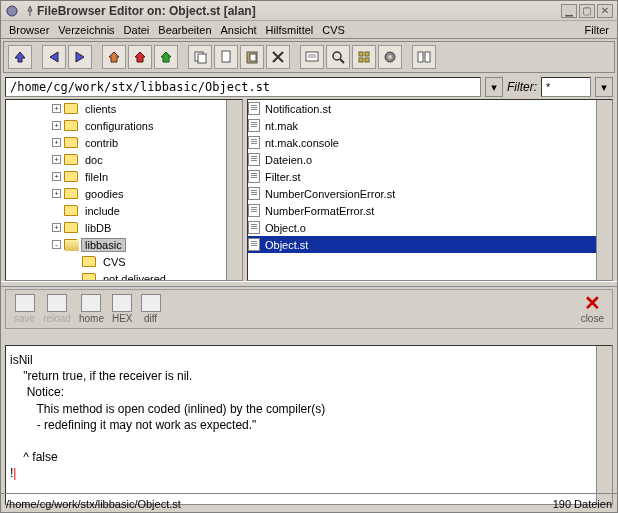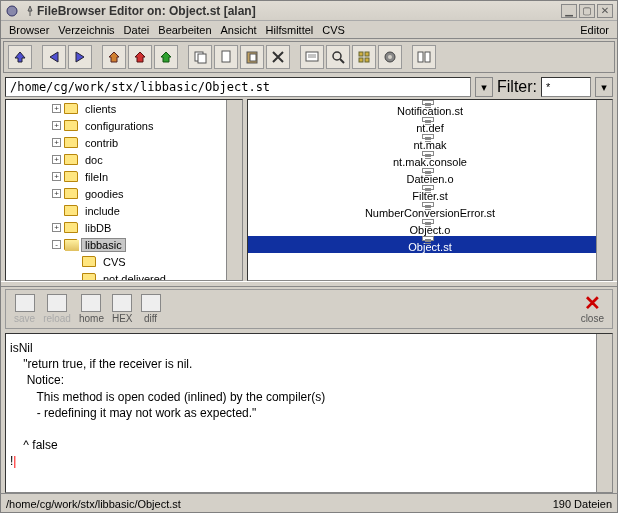--- a/index.html
+++ b/index.html
@@ -11,47 +11,47 @@
   .winbtn { width:16px; height:14px; border:1px solid #888; background:#d4d0c8; display:flex; align-items:center; justify-content:center; font-size:10px; color:#555; }
   .menubar { height: 18px; display: flex; align-items: center; padding: 0 4px; border-bottom: 1px solid #888; gap: 1px; }
   .menubar span { padding: 1px 4px; font-size: 11px; }
   .menubar .spacer { flex:1; }
   .toolbar { height: 32px; border: 1px solid #888; margin: 2px; background:#d4d0c8; display:flex; align-items:center; padding: 0 4px; gap: 2px; }
   .tb-btn { width:24px; height:24px; border:1px solid #999; background:#e8e4dc; display:flex; align-items:center; justify-content:center; }
   .tb-sep { width:6px; }
   .pathbar { height: 24px; display:flex; align-items:center; padding: 0 4px; gap: 4px; }
   .pathbar input.path { flex:1; height:20px; font-family: monospace; font-size:12px; background:white; border:1px inset #888; padding:0 4px; }
   .pathbar .drop { width:18px; height:20px; border:1px solid #888; background:#d4d0c8; display:flex; align-items:center; justify-content:center; }
-  .pathbar .filter-label { font-size:16px; }
+  .pathbar .filter-label { font-size:12px;font-style:italic; }
   .pathbar input.filter { width:50px; height:20px; border:1px inset #888; background:white; padding:0 4px; font-size:11px; }
   .panes { display:flex; height: 182px; margin: 0 4px; }
   .tree { width: 238px; border:1px inset #888; background:white; overflow:hidden; position:relative; font-size:11px; }
   .tree .scroll { position:absolute; right:0; top:0; bottom:0; width:16px; background:#d4d0c8; border-left:1px solid #888; }
   .filelist { flex:1; border:1px inset #888; background:white; overflow:hidden; position:relative; font-size:11px; margin-left:4px; }
   .filelist .scroll { position:absolute; right:0; top:0; bottom:0; width:16px; background:#d4d0c8; border-left:1px solid #888; }
   .tree-row { display:flex; align-items:center; height:17px; padding-left:6px; white-space:nowrap; }
   .tree-row .indent { display:inline-block; }
   .exp { width:9px; height:9px; border:1px solid #888; display:inline-flex; align-items:center; justify-content:center; font-size:8px; line-height:1; margin-right:3px; background:white; color:#333; }
   .folder-icon { width:14px; height:11px; background:#ffe680; border:1px solid #b8860b; margin-right:4px; display:inline-block; border-radius:0 2px 0 0; position:relative; }
   .folder-icon.open::before { content:""; position:absolute; left:0; top:0; width:14px; height:11px; background:linear-gradient(#fff0a0,#e0c060); }
   .tree-row.selected .folder-name { background:#c8c8c8; outline:1px solid #888; }
   .folder-name { padding:0 3px; }
-  .file-row { display:flex; align-items:center; height:17px; white-space:nowrap;flex-direction:column; }
+  .file-row { display:flex; align-items:center; height:17px; white-space:nowrap; }
   .file-row.selected { background:#1030a0; color:white; }
   .file-icon { width:12px; height:13px; border:1px solid #888; background:white; margin-right:5px; display:inline-block; position:relative; }
   .file-icon::after { content:""; position:absolute; top:2px; left:2px; right:2px; height:1px; background:#888; box-shadow: 0 2px 0 #888, 0 4px 0 #888; }
   .file-row.selected .file-icon { border-color:#888; }
   .divider { height:6px; background:#d4d0c8; border-top:1px solid #fff; border-bottom:1px solid #888; margin:0; }
   .edit-toolbar { height:40px; display:flex; align-items:center; padding:2px 8px; gap:8px; border:1px solid #999; margin:2px 4px; }
   .et-btn { display:flex; flex-direction:column; align-items:center; font-size:10px; color:#555; gap:1px; }
   .et-btn.disabled { color:#aaa;text-align:right; }
   .et-btn .ico { width:20px; height:18px; border:1px solid #888; background:#eee; }
   .et-btn.close .ico { border:none; background:none; color:#c00; font-size:20px; font-weight:bold; display:flex; align-items:center; justify-content:center; }
   .edit-toolbar .spacer { flex:1; }
-  .editor { margin:4px 4px; height:160px; background:white; border:1px inset #888; font-family: monospace; font-size:12px; padding:6px 4px; white-space:pre; overflow:hidden; line-height:1.35; position:relative; }
+  .editor { margin:16px 4px; height:160px; background:white; border:1px inset #888; font-family: monospace; font-size:12px; padding:6px 4px; white-space:pre; overflow:hidden; line-height:1.35; position:relative; }
   .editor .vscroll { position:absolute; right:0; top:0; bottom:0; width:16px; background:#d4d0c8; border-left:1px solid #888; }
   .editor .cursor { color:red; }
   .statusbar { position:absolute; bottom:0; left:0; right:0; height:20px; border-top:1px solid #888; display:flex; align-items:center; padding:0 6px; font-size:11px; }
   .statusbar .spacer { flex:1; }
   svg { display:block; }
 </style>
 </head>
 <body>
 
 <div class="titlebar">
@@ -77,21 +77,21 @@
 
 <div class="menubar">
   <span>Browser</span>
   <span>Verzeichnis</span>
   <span>Datei</span>
   <span>Bearbeiten</span>
   <span>Ansicht</span>
   <span>Hilfsmittel</span>
   <span>CVS</span>
   <span class="spacer"></span>
-  <span>Editor</span>
+  <span>Filter</span>
 </div>
 
 <div class="toolbar">
   <div class="tb-btn">
       <svg width="16" height="16">
         <path d="M8 3 L13 9 L10 9 L10 13 L6 13 L6 9 L3 9 Z" fill="#5050d0" stroke="#223"></path>
       </svg>
     </div>
   <div class="tb-sep"></div>
   <div class="tb-btn">
@@ -261,41 +261,41 @@
     <div class="scroll"></div>
   </div>
   <div class="filelist">
     <div id="file-rows">
         <div class="file-row">
           <span class="file-icon"></span>
           <span>Notification.st</span>
         </div>
         <div class="file-row">
           <span class="file-icon"></span>
-          <span>nt.def</span>
-        </div>
-        <div class="file-row">
-          <span class="file-icon"></span>
           <span>nt.mak</span>
         </div>
         <div class="file-row">
           <span class="file-icon"></span>
           <span>nt.mak.console</span>
         </div>
         <div class="file-row">
           <span class="file-icon"></span>
           <span>Dateien.o</span>
         </div>
         <div class="file-row">
           <span class="file-icon"></span>
           <span>Filter.st</span>
         </div>
         <div class="file-row">
           <span class="file-icon"></span>
           <span>NumberConversionError.st</span>
+        </div>
+        <div class="file-row">
+          <span class="file-icon"></span>
+          <span>NumberFormatError.st</span>
         </div>
         <div class="file-row">
           <span class="file-icon"></span>
           <span>Object.o</span>
         </div>
         <div class="file-row selected">
           <span class="file-icon"></span>
           <span>Object.st</span>
         </div>
       </div>

